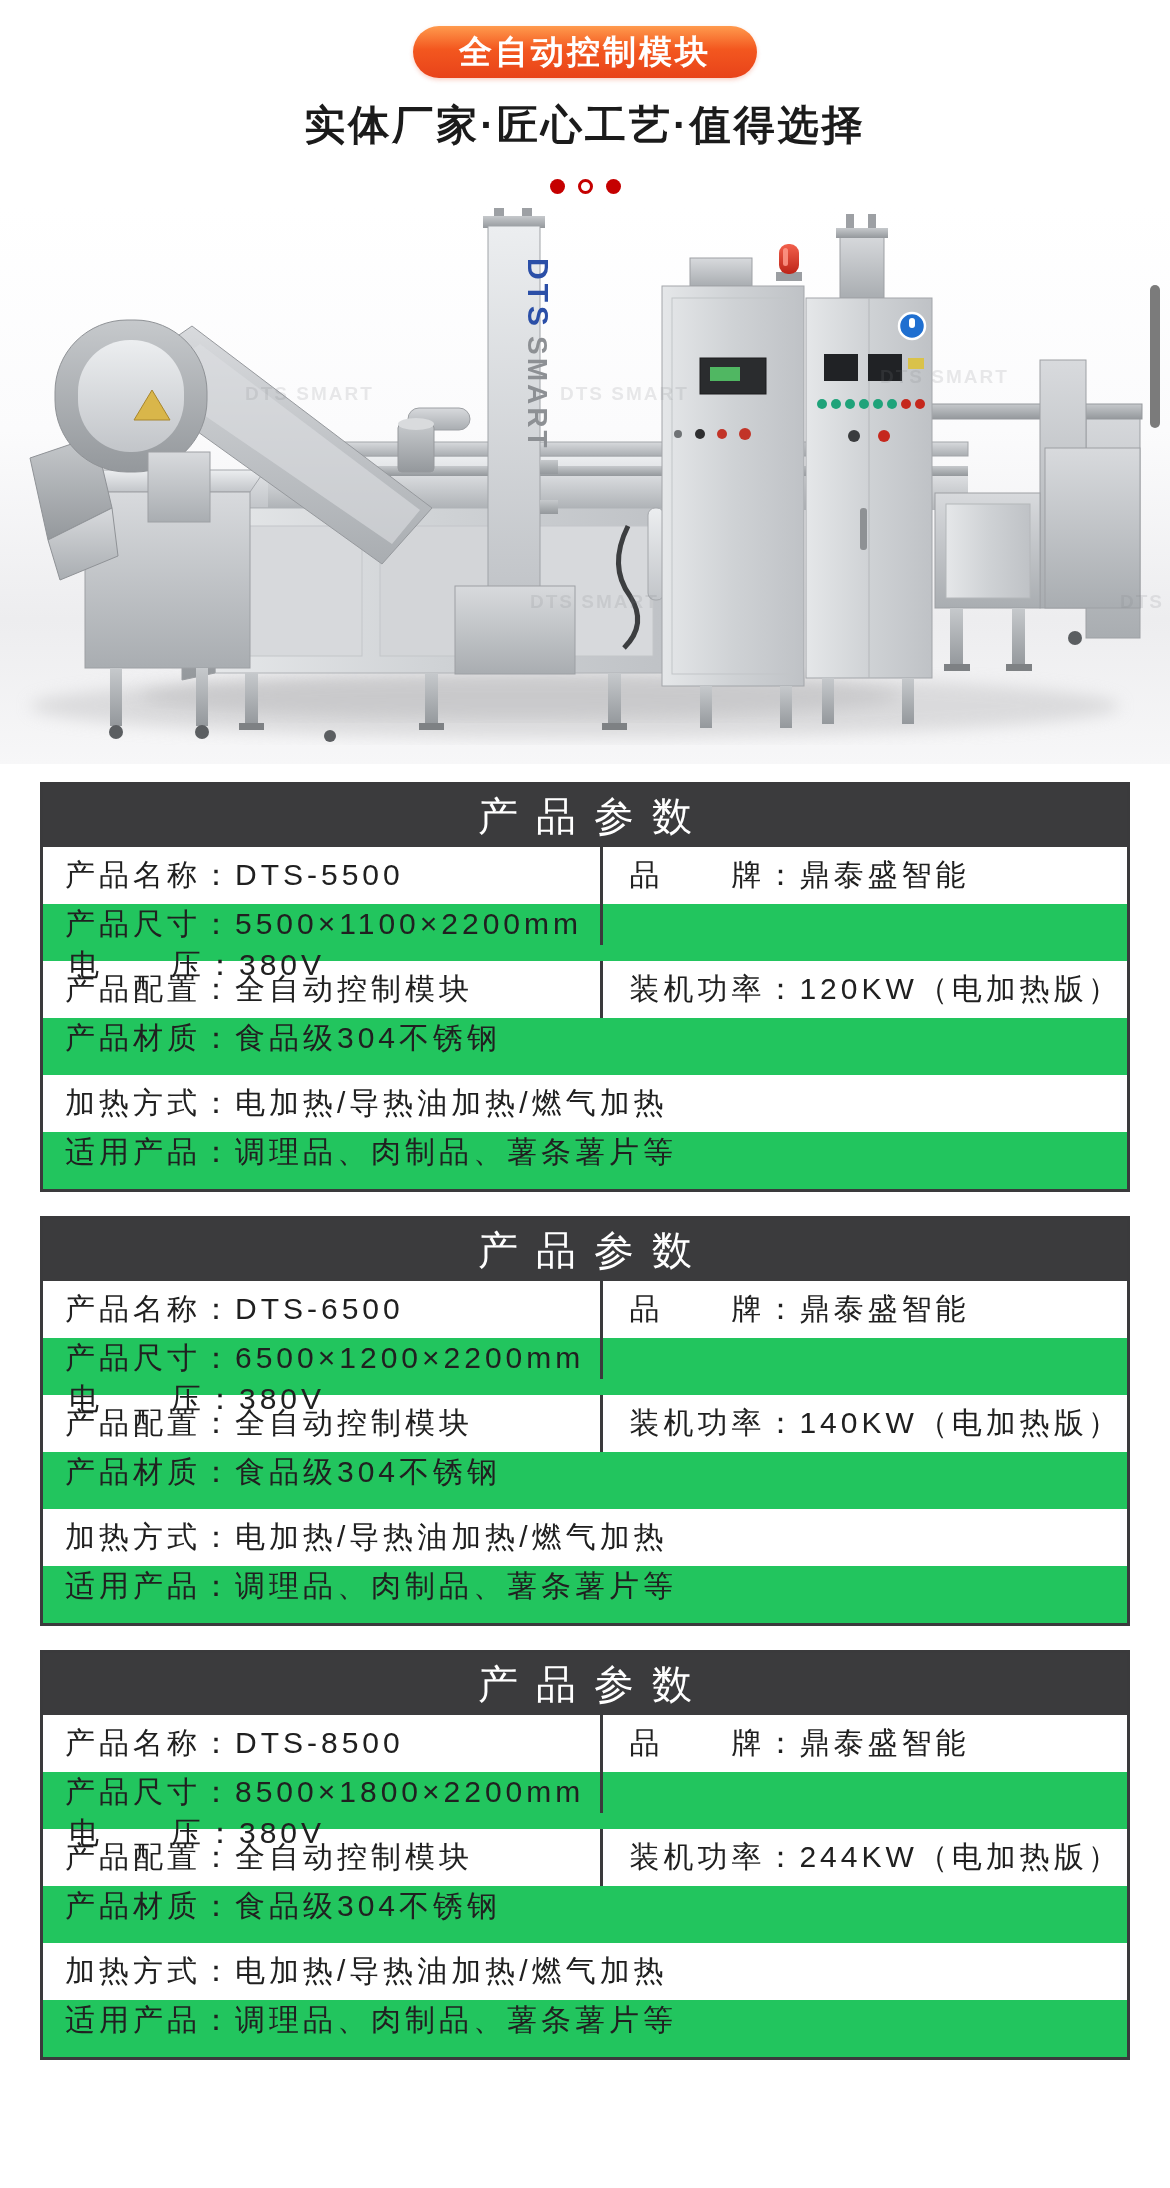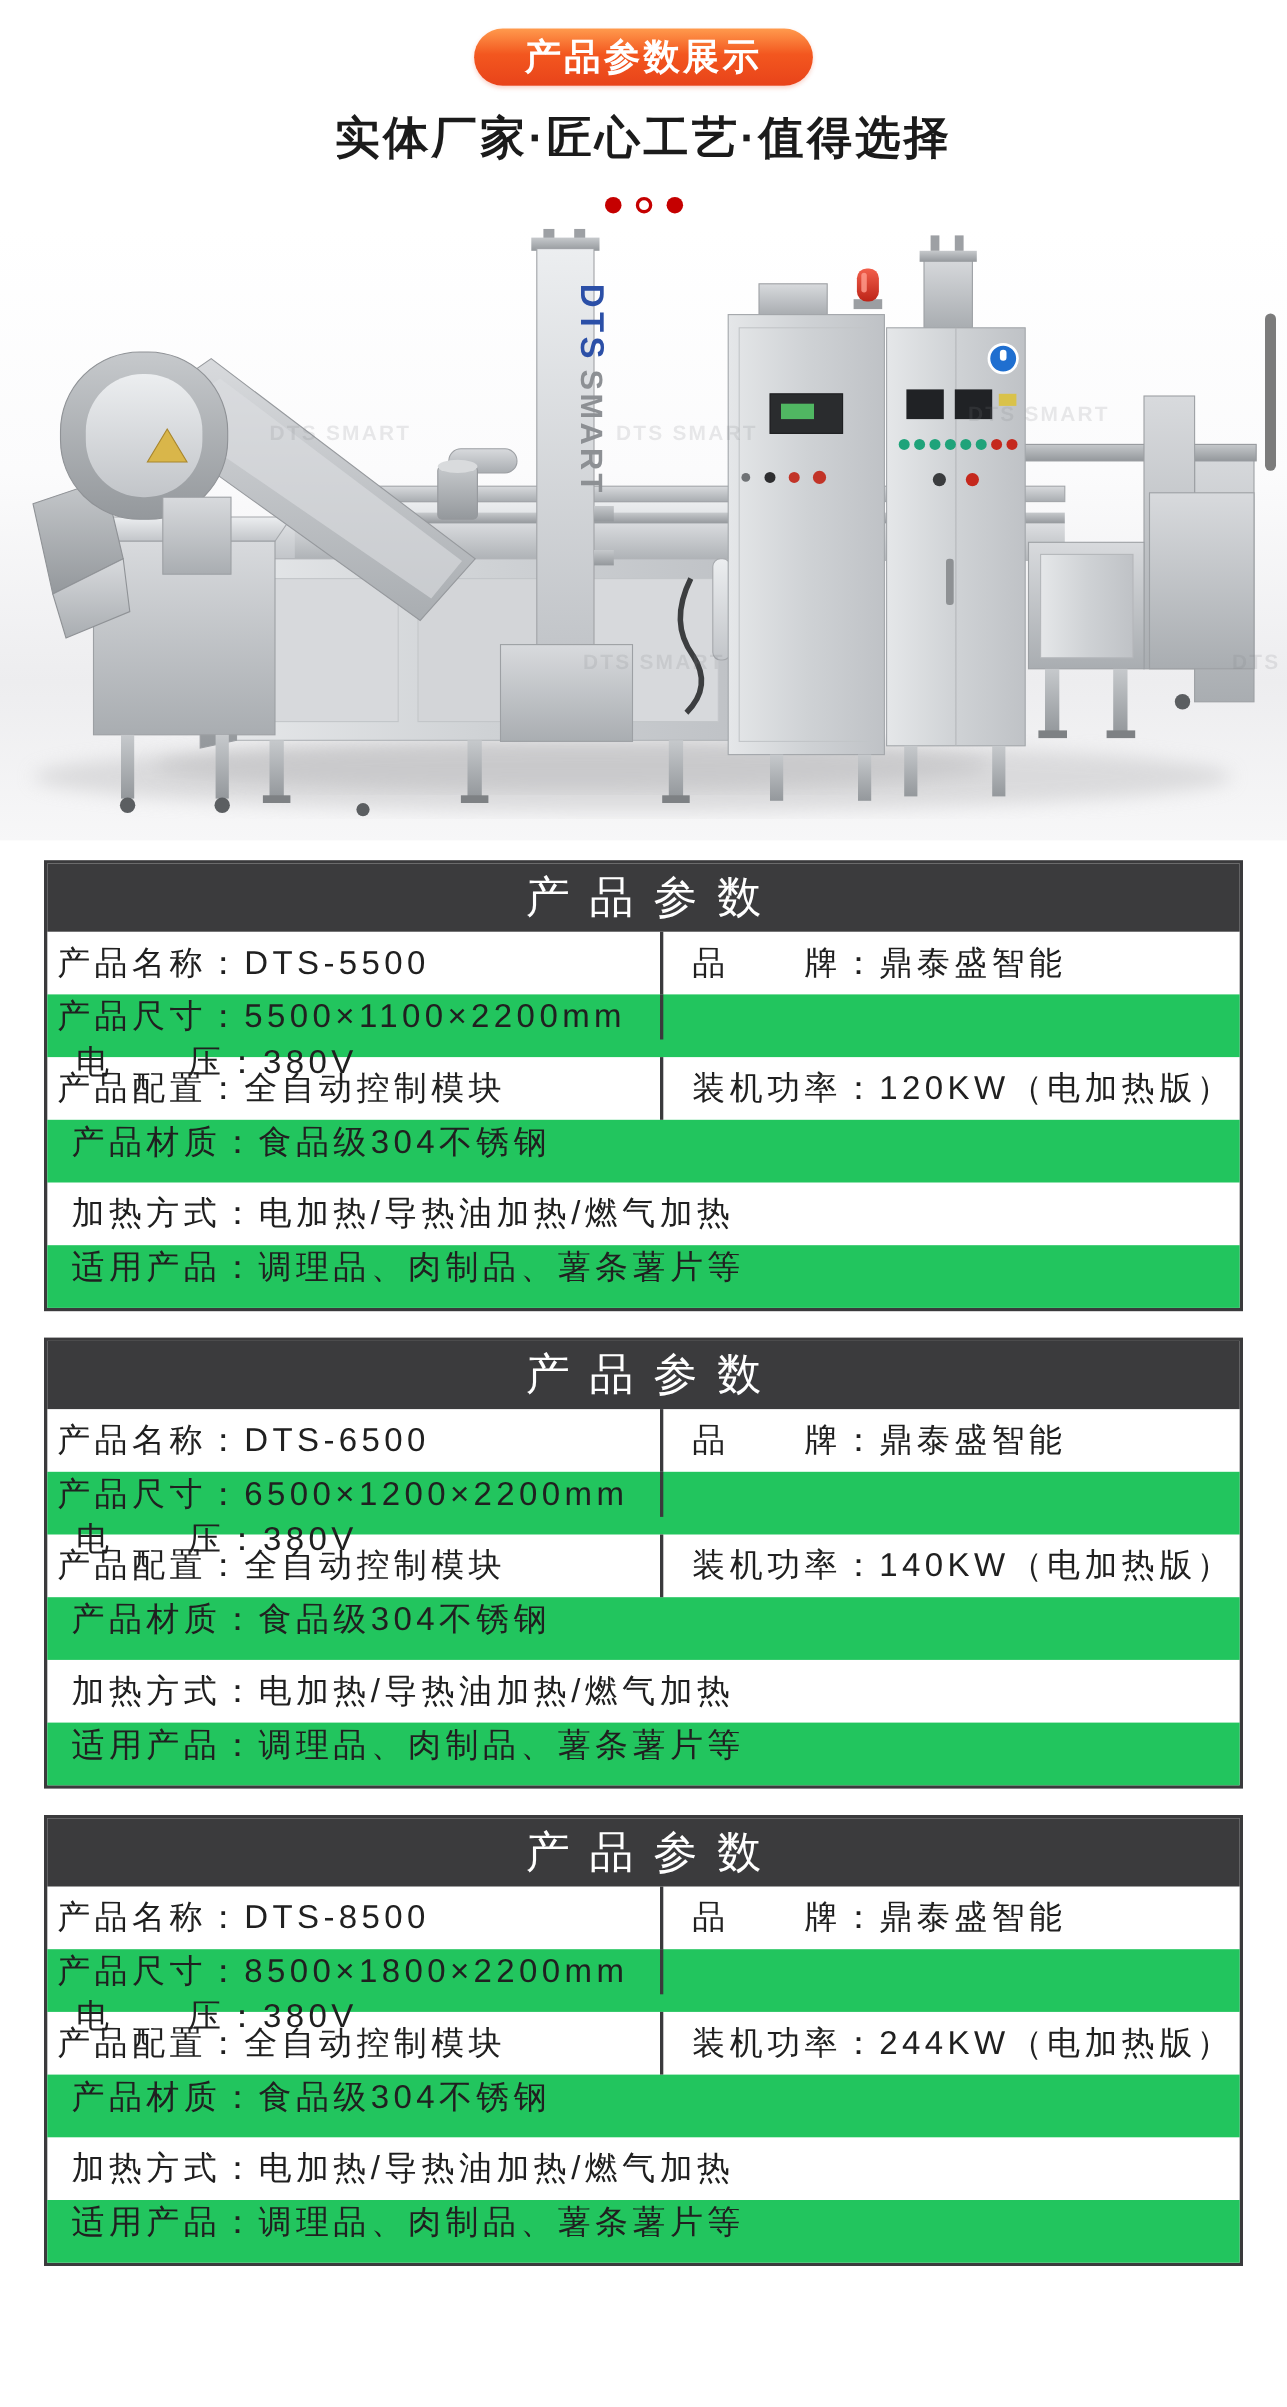--- a/index.html
+++ b/index.html
@@ -38,34 +38,34 @@
   .tables{width:1090px;margin:18px auto 0 40px;border-radius:28px;}
   .param-table{border:3px solid #3a3a3c;background:#ffffff;margin-top:24px;}
   .param-table:first-child{margin-top:0;}
   .pt-header{
     background:#3b3b3d;color:#ffffff;height:62px;line-height:62px;
     text-align:center;font-size:40px;font-weight:500;letter-spacing:18px;text-indent:18px;
   }
   .pt-row{display:flex;align-items:stretch;height:57px;font-size:30px;color:#202020;letter-spacing:4px;}
   .pt-row.gray{background:#22c55e;flex-direction:column;}
   .cell{display:flex;align-items:center;box-sizing:border-box;}
-  .cell-left{width:51.7%;padding-left:9px;border-right:3px solid #3a3a3c;}
+  .cell-left{width:51.7%;padding-left:22px;border-right:3px solid #3a3a3c;}
   .cell-right{flex:1;padding-left:26px;}
   .cell-full{width:100%;padding-left:22px;}
   
   .scrollbar-thumb{
     position:absolute;left:1150px;top:285px;width:10px;height:143px;
     background:#7b7b7b;border-radius:5px;
   }
 </style>
 </head>
 <body>
 
 <div class="hero">
-  <div class="badge">产品参数展示</div>
+  <div class="badge">全自动控制模块</div>
   <div class="subtitle">实体厂家·匠心工艺·值得选择</div>
   <div class="dots">
     <span class="dot filled"></span>
     <span class="dot hollow"></span>
     <span class="dot filled"></span>
   </div>
 </div>
 
 <div class="stage">
   <svg width="1170" height="556" viewBox="0 0 1170 556">

